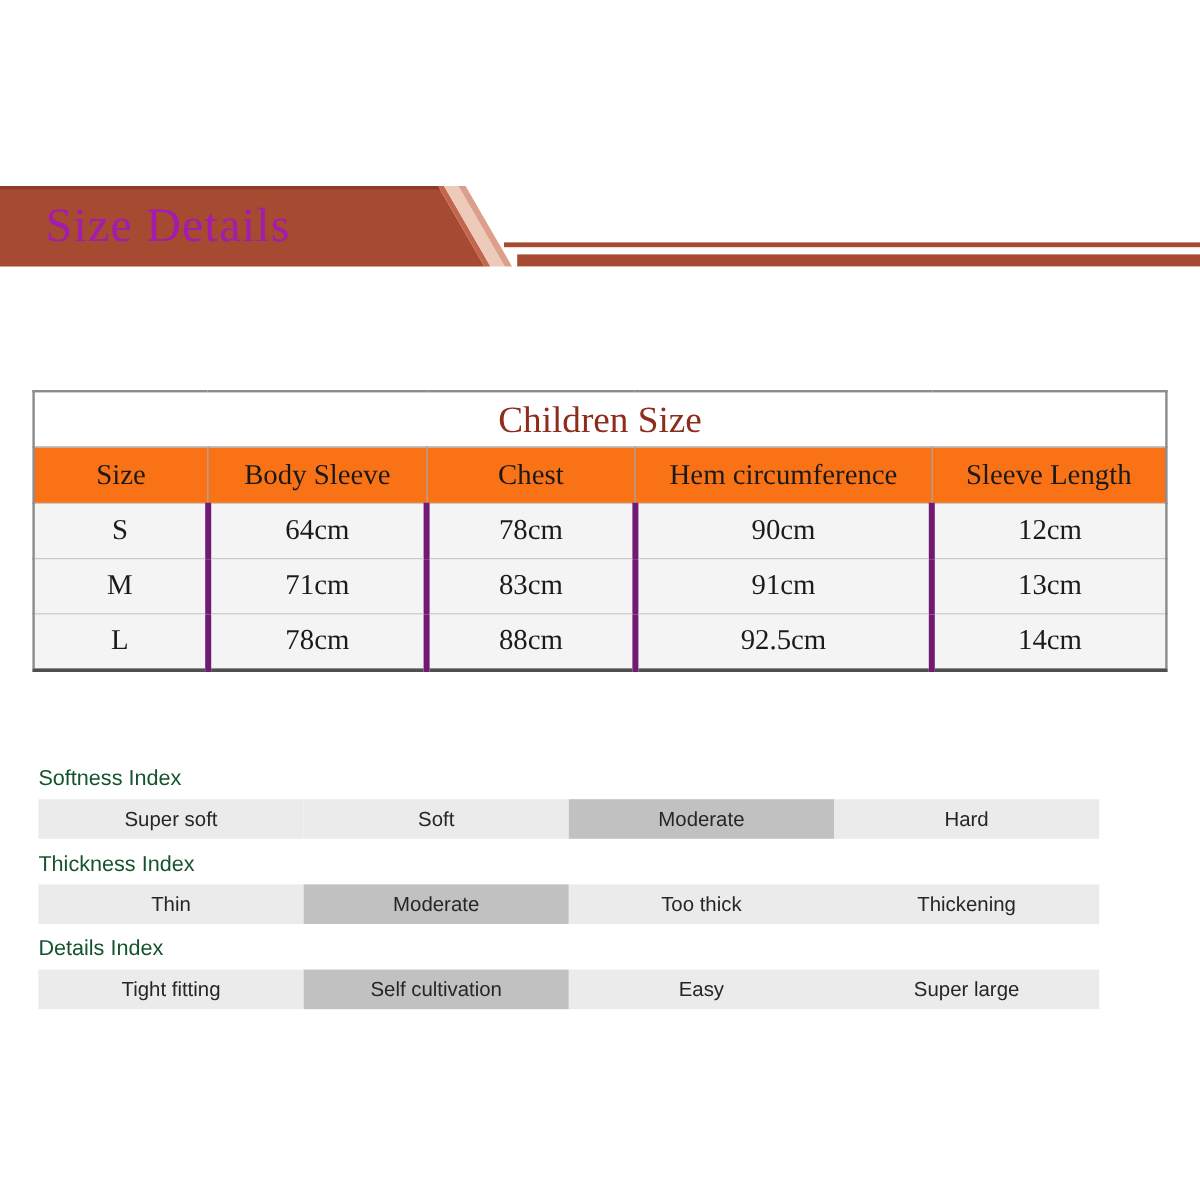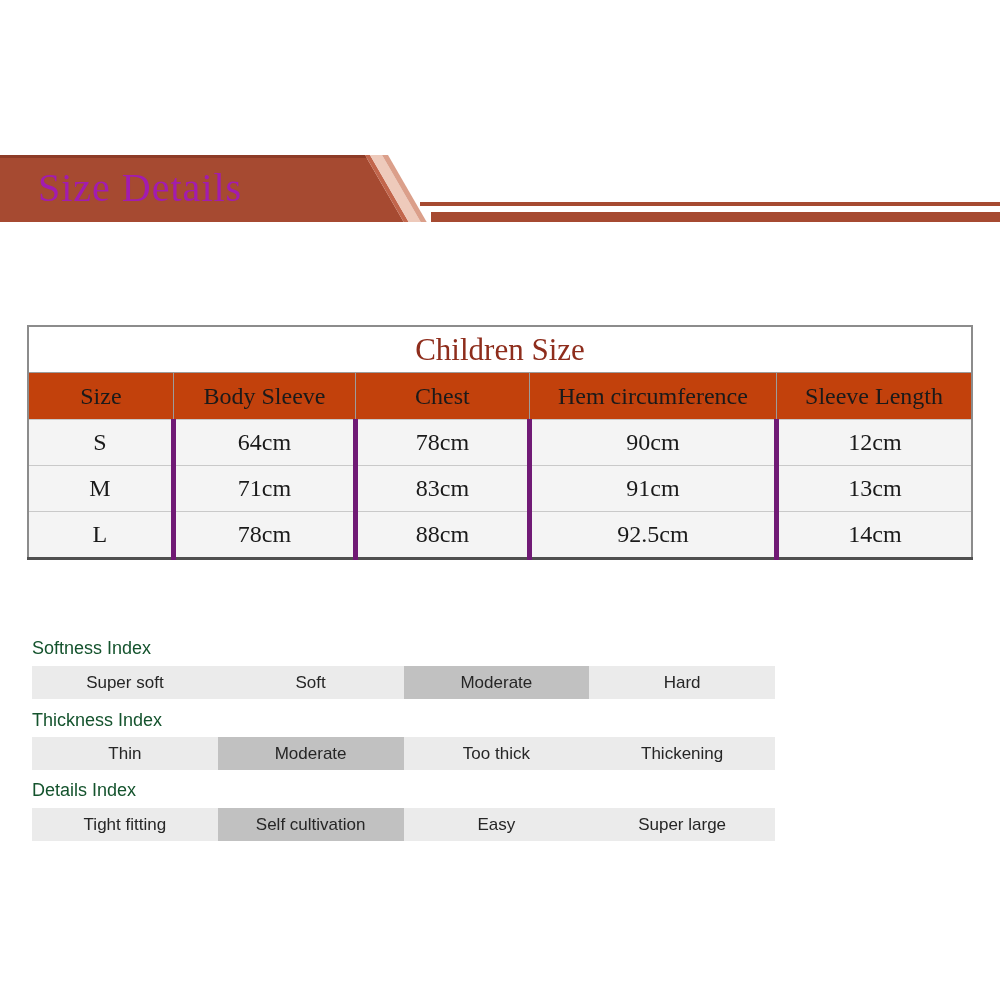--- a/index.html
+++ b/index.html
@@ -73,21 +73,21 @@
   }
   .size-table td { text-align: center; vertical-align: middle; }
   .title-row td {
     background: #ffffff;
     height: 43px;
     border-bottom: 1px solid #9c9c9c;
     color: #8e2d1c;
     font-size: 31px;
   }
   .header-row td {
-    background: #c2410c;
+    background: #f97316;
     height: 44px;
     font-size: 24px;
     border-left: 1px solid #9c9c9c;
     border-bottom: 1px solid #c9c9c9;
     margin-left: 28px;
   }
   .data-row td {
     background: #f4f4f4;
     height: 43px;
     font-size: 24px;
@@ -101,21 +101,21 @@
     position: absolute;
     left: 32px;
     width: 400px; height: 22px;
     font-size: 18px;
     line-height: 22px;
     color: #14532d;
   }
   .index-row {
     position: absolute;
     left: 32px;
-    width: 743px; height: 33px;
+    width: 884px; height: 33px;
     display: flex;
     gap: 0;
   }
   .seg {
     flex: 1;
     background: #ebebeb;
     display: flex;
     align-items: center;
     justify-content: center;
     font-size: 17px;

